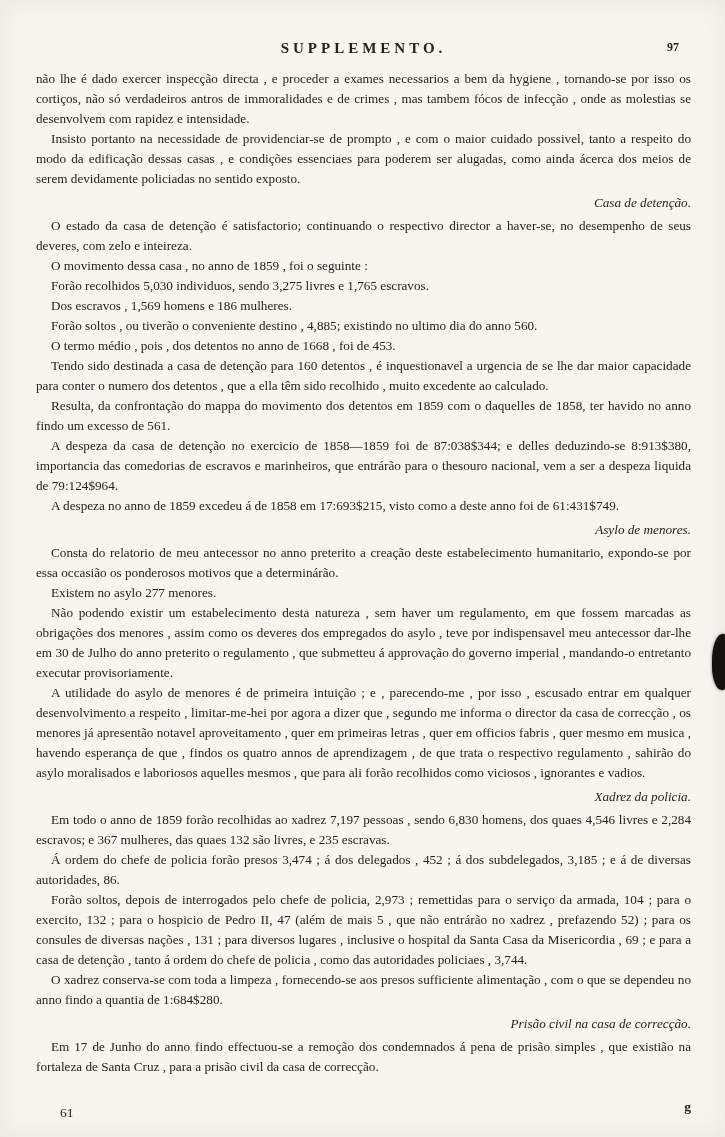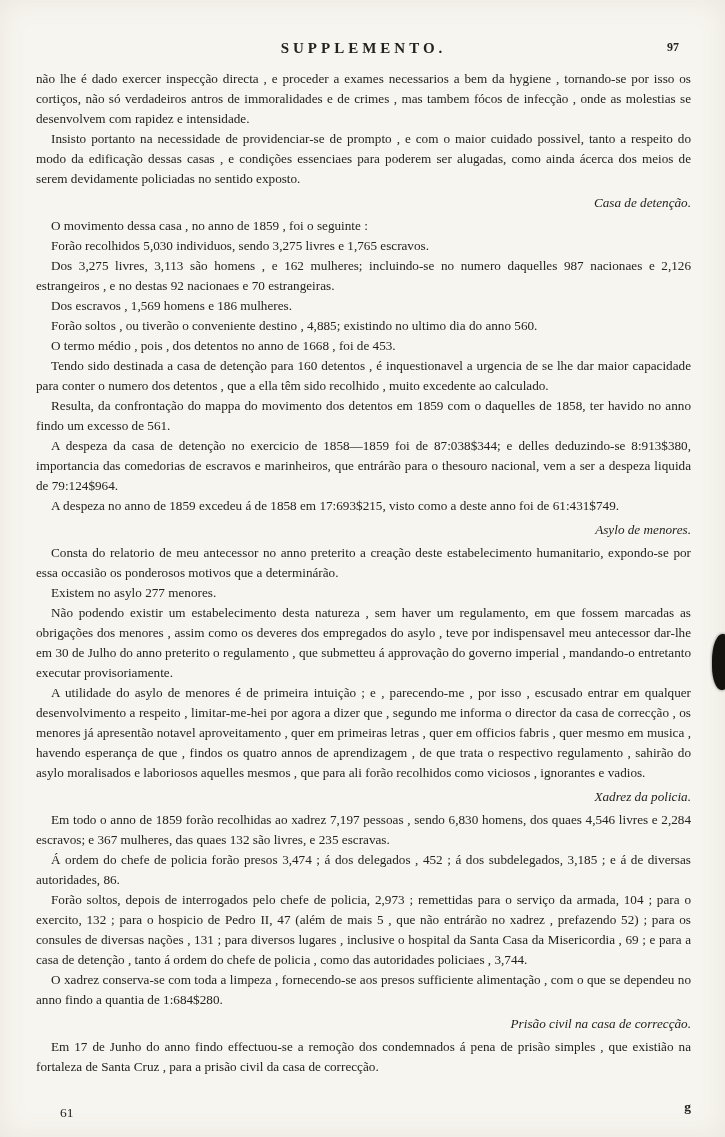--- a/index.html
+++ b/index.html
@@ -81,23 +81,23 @@
 
   <div class="header">
     <span class="running-title">SUPPLEMENTO.</span>
     <span class="page-number">97</span>
   </div>
 
   <div class="body-text">
     <p class="para no-indent">não lhe é dado exercer inspecção directa , e proceder a exames necessarios a bem da hygiene , tornando-se por isso os cortiços, não só verdadeiros antros de immoralidades e de crimes , mas tambem fócos de infecção , onde as molestias se desenvolvem com rapidez e intensidade.</p>
     <p class="para">Insisto portanto na necessidade de providenciar-se de prompto , e com o maior cuidado possivel, tanto a respeito do modo da edificação dessas casas , e condições essenciaes para poderem ser alugadas, como ainda ácerca dos meios de serem devidamente policiadas no sentido exposto.</p>
     <h3 class="section-heading">Casa de detenção.</h3>
+    <p class="para">O estado da casa de detenção é satisfactorio; continuando o respectivo director a haver-se, no desempenho de seus deveres, com zelo e inteireza.</p>
     <p class="para">O movimento dessa casa , no anno de 1859 , foi o seguinte :</p>
     <p class="para">Forão recolhidos 5,030 individuos, sendo 3,275 livres e 1,765 escravos.</p>
-    <p class="para">Dos 3,275 livres, 3,113 são homens , e 162 mulheres; incluindo-se no numero daquelles 987 nacionaes e 2,126 estrangeiros , e no destas 92 nacionaes e 70 estrangeiras.</p>
     <p class="para">Dos escravos , 1,569 homens e 186 mulheres.</p>
     <p class="para">Forão soltos , ou tiverão o conveniente destino , 4,885; existindo no ultimo dia do anno 560.</p>
     <p class="para">O termo médio , pois , dos detentos no anno de 1668 , foi de 453.</p>
     <p class="para">Tendo sido destinada a casa de detenção para 160 detentos , é inquestionavel a urgencia de se lhe dar maior capacidade para conter o numero dos detentos , que a ella têm sido recolhido , muito excedente ao calculado.</p>
     <p class="para">Resulta, da confrontação do mappa do movimento dos detentos em 1859 com o daquelles de 1858, ter havido no anno findo um excesso de 561.</p>
     <p class="para">A despeza da casa de detenção no exercicio de 1858—1859 foi de 87:038$344; e delles deduzindo-se 8:913$380, importancia das comedorias de escravos e marinheiros, que entrárão para o thesouro nacional, vem a ser a despeza liquida de 79:124$964.</p>
     <p class="para">A despeza no anno de 1859 excedeu á de 1858 em 17:693$215, visto como a deste anno foi de 61:431$749.</p>
     <h3 class="section-heading">Asylo de menores.</h3>
     <p class="para">Consta do relatorio de meu antecessor no anno preterito a creação deste estabelecimento humanitario, expondo-se por essa occasião os ponderosos motivos que a determinárão.</p>
     <p class="para">Existem no asylo 277 menores.</p>

